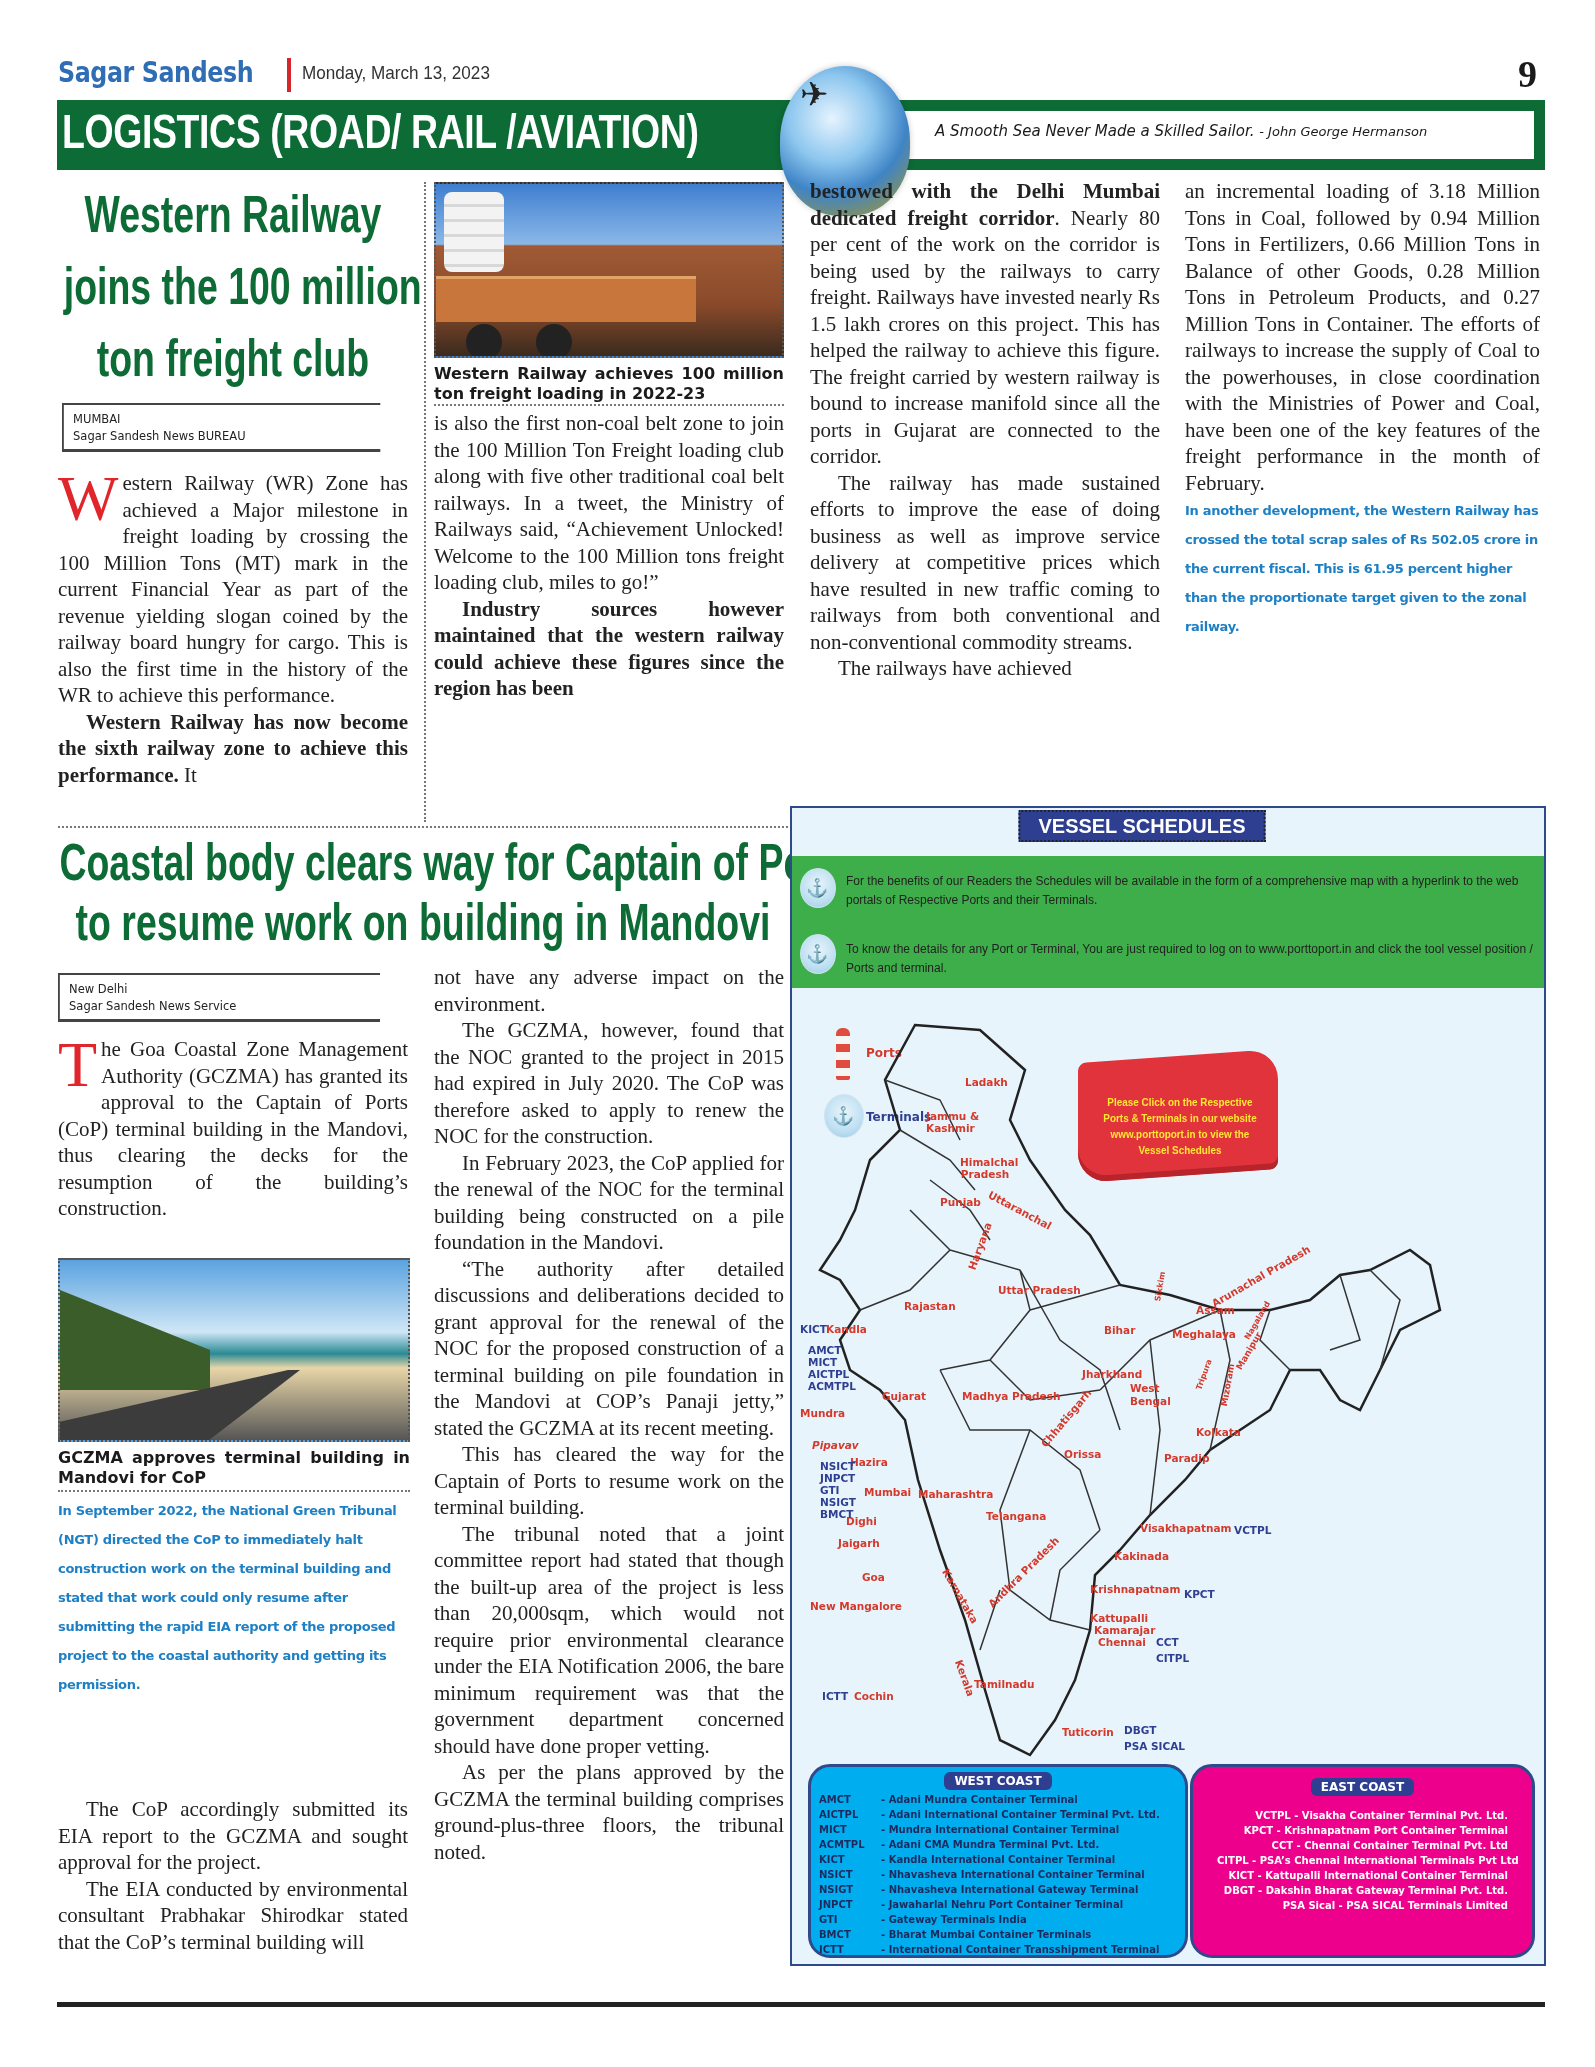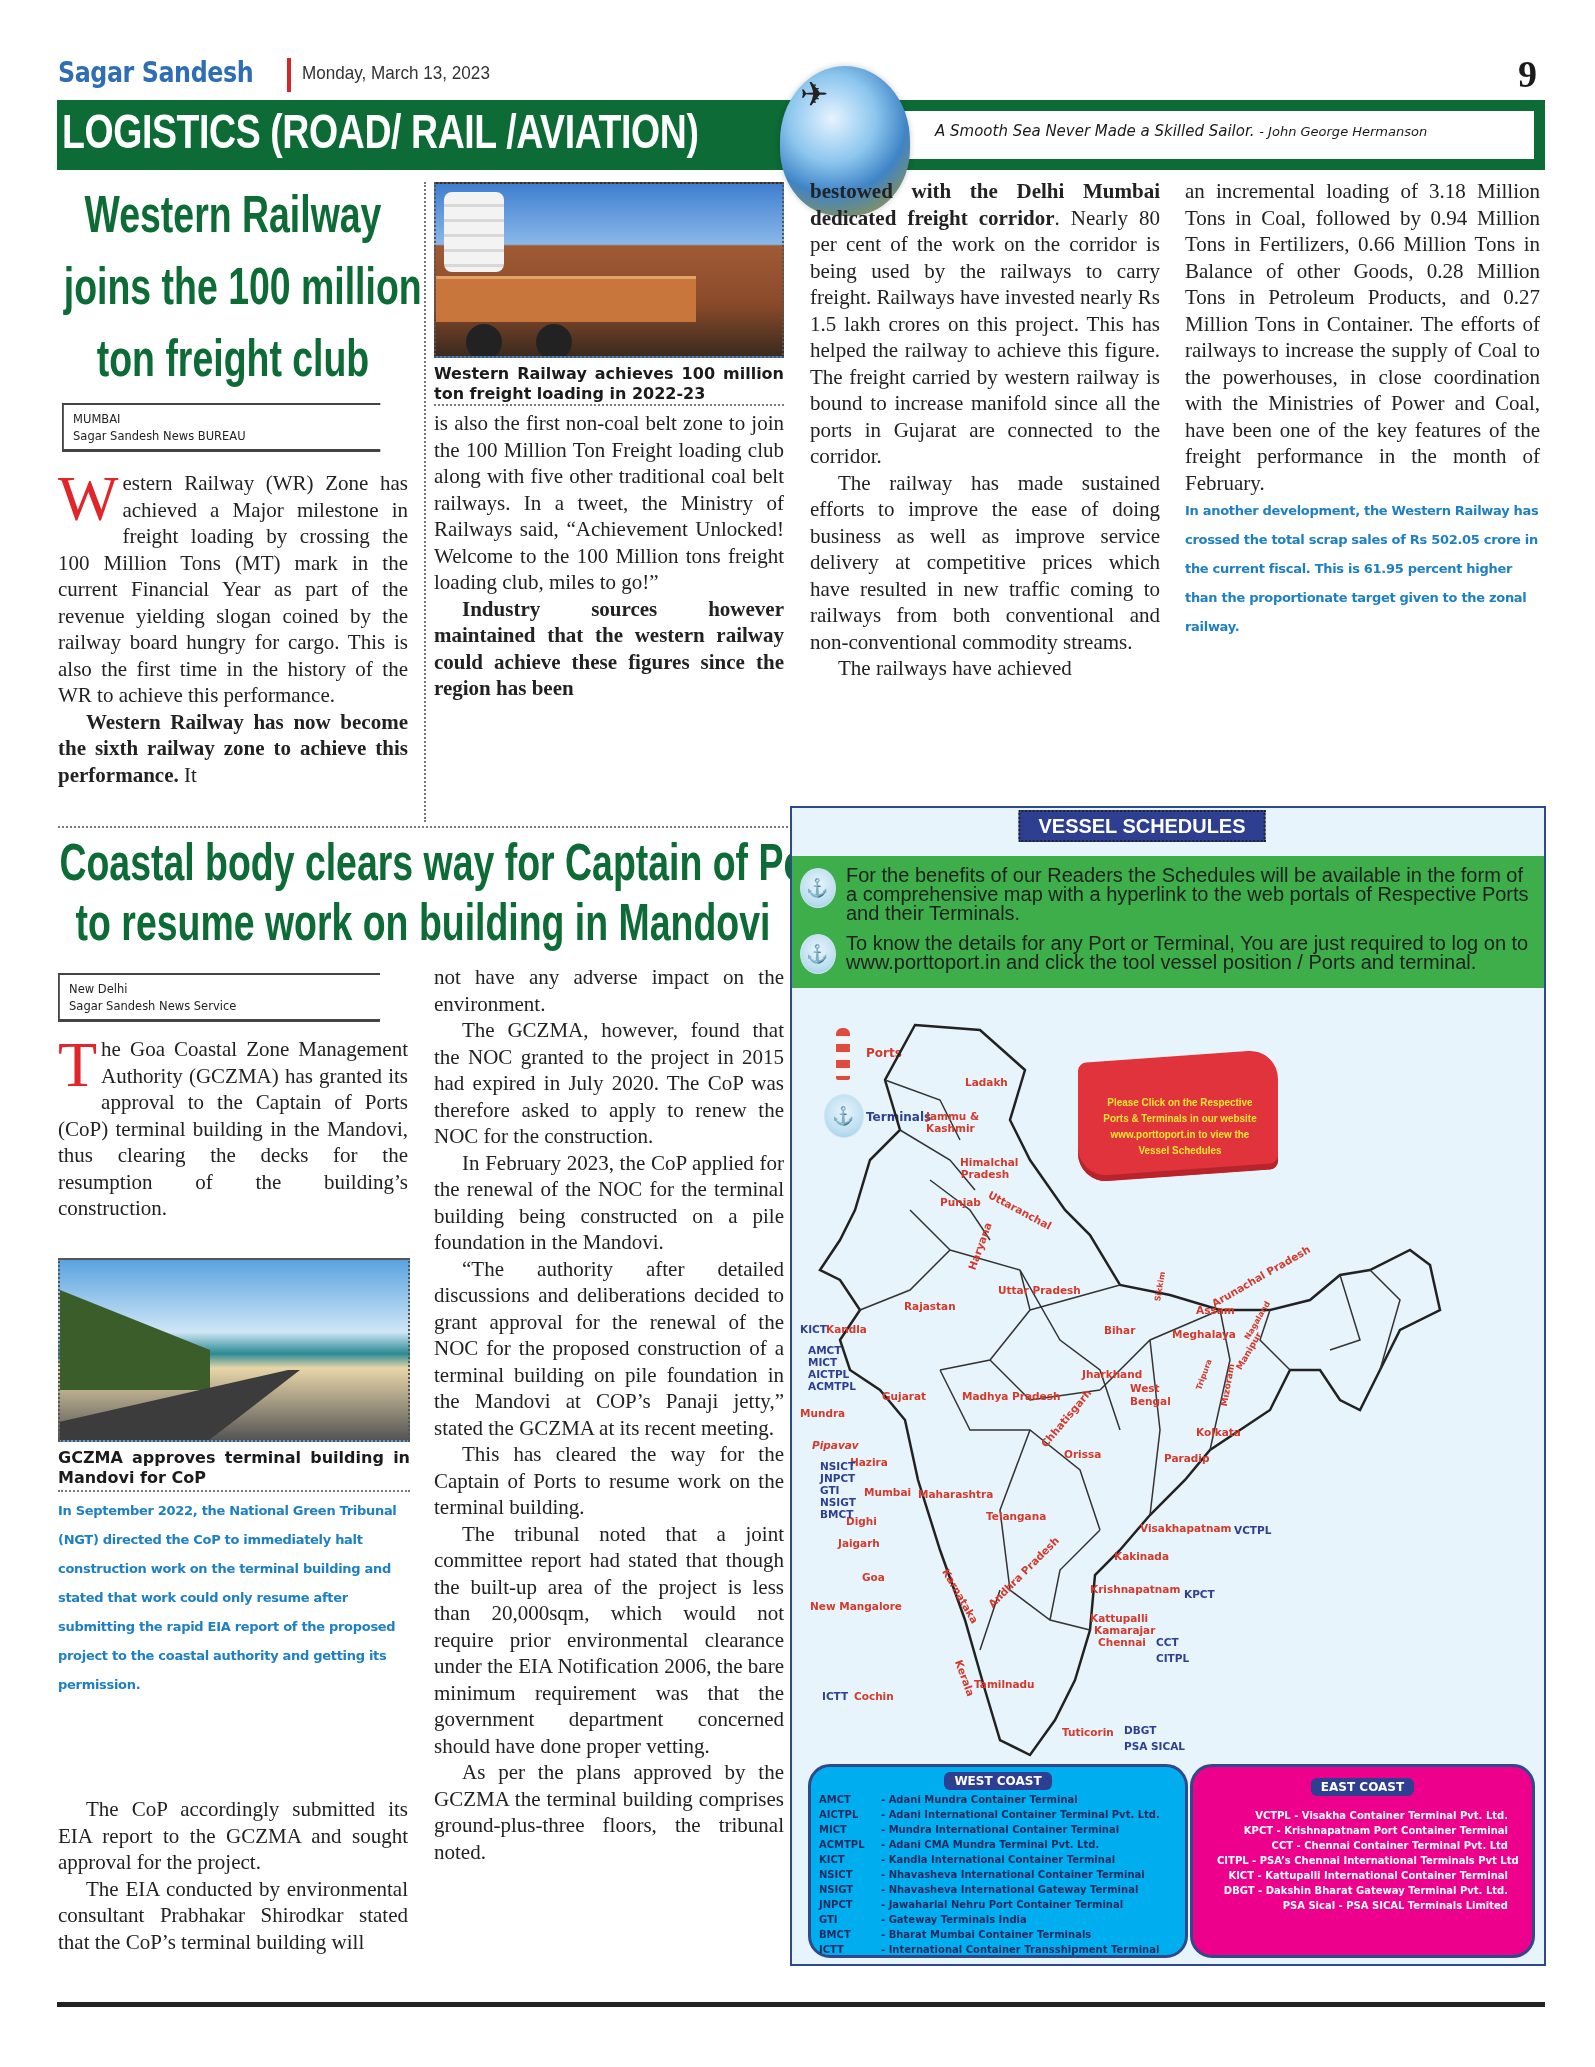--- a/index.html
+++ b/index.html
@@ -30,21 +30,21 @@
   .blue-bold { font-family: "DejaVu Sans", sans-serif; font-weight: bold; color: #1d7fc4; font-size: 13px; line-height: 29px; letter-spacing: -0.3px; }
   .photo { border: 2px dotted #555; overflow: hidden; }
   .caption { font-family: "DejaVu Sans", sans-serif; font-weight: bold; font-size: 16px; line-height: 20px; color: #1b1b1b; text-align: justify; }
   .dotted-h { border-top: 2px dotted #777; height: 0; }
   .dotted-v { border-left: 2px dotted #777; width: 0; }
 
   
   .vessel { left: 790px; top: 806px; width: 756px; height: 1160px; background: #e8f4fc; border: 2px solid #2e4a8c; }
   .vessel-title { left: 1012px; top: 810px; width: 260px; height: 32px; background: #2e3f92; border: 2px dotted #222; color: #fff; font-family: "Liberation Sans", sans-serif; font-weight: bold; font-size: 21px; text-align: center; line-height: 28px; transform: scaleX(0.95); }
   .vessel-green { left: 792px; top: 856px; width: 752px; height: 132px; background: #3dae49; }
-  .vessel-info { font-family: "Liberation Sans", sans-serif; font-size: 20px; line-height: 19px; color: #222; }
+  .vessel-info { font-family: "Liberation Sans", sans-serif; font-size: 12px; line-height: 19px; color: #222; margin-top: 6px; }
   .term-icon { width: 36px; height: 40px; border-radius: 50%; background: radial-gradient(circle at 50% 40%, #e9f4fb 0%, #bfe0f2 60%, #9ac8e3 100%); border: 1px solid #cfe3ef; display: flex; align-items: center; justify-content: center; font-size: 18px; color: #c0392b; }
   .map-label { font-family: "DejaVu Sans", sans-serif; font-weight: bold; font-size: 10.5px; color: #d33a2c; white-space: nowrap; }
   .port-label { font-family: "DejaVu Sans", sans-serif; font-weight: bold; font-size: 10.5px; color: #d33a2c; white-space: nowrap; }
   .term-label { font-family: "DejaVu Sans", sans-serif; font-weight: bold; font-size: 10.5px; color: #2e3f92; white-space: nowrap; }
   .banner { left: 1078px; top: 1056px; width: 200px; height: 120px; background: #e1333b; transform: skewY(-4deg); border-radius: 8px 30px 8px 30px; box-shadow: inset 0 -6px 0 #b8242b; }
   .banner-text { left: 1085px; top: 1094px; width: 190px; text-align: center; font-family: "Liberation Sans", sans-serif; font-weight: bold; font-size: 11px; line-height: 16px; color: #ffe733; transform: scaleX(0.9); }
   .coast-box { border-radius: 22px; border: 3px solid #2e4a8c; padding: 0; }
   .west-box { left: 808px; top: 1764px; width: 380px; height: 194px; background: #00aeef; }
   .east-box { left: 1190px; top: 1764px; width: 345px; height: 194px; background: #ec008c; }
   .coast-tag { background: #2e3f92; color: #fff; font-family: "DejaVu Sans", sans-serif; font-weight: bold; font-size: 12px; padding: 2px 10px; border-radius: 6px; display: inline-block; }

